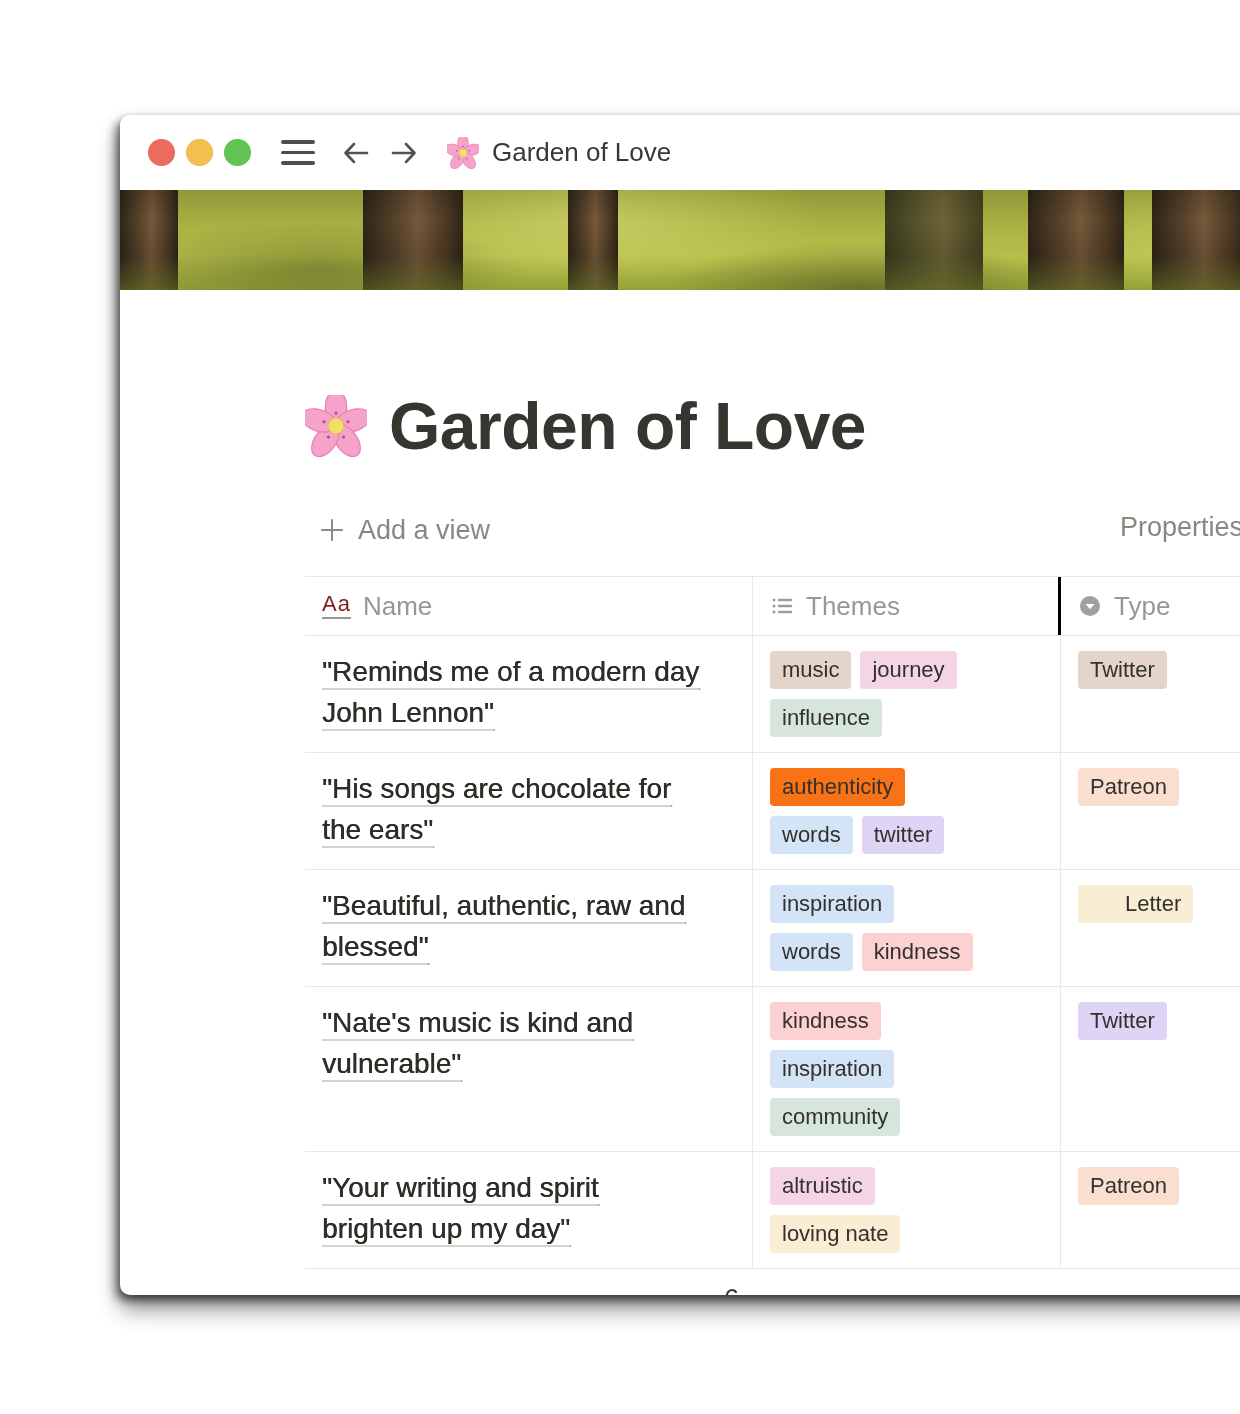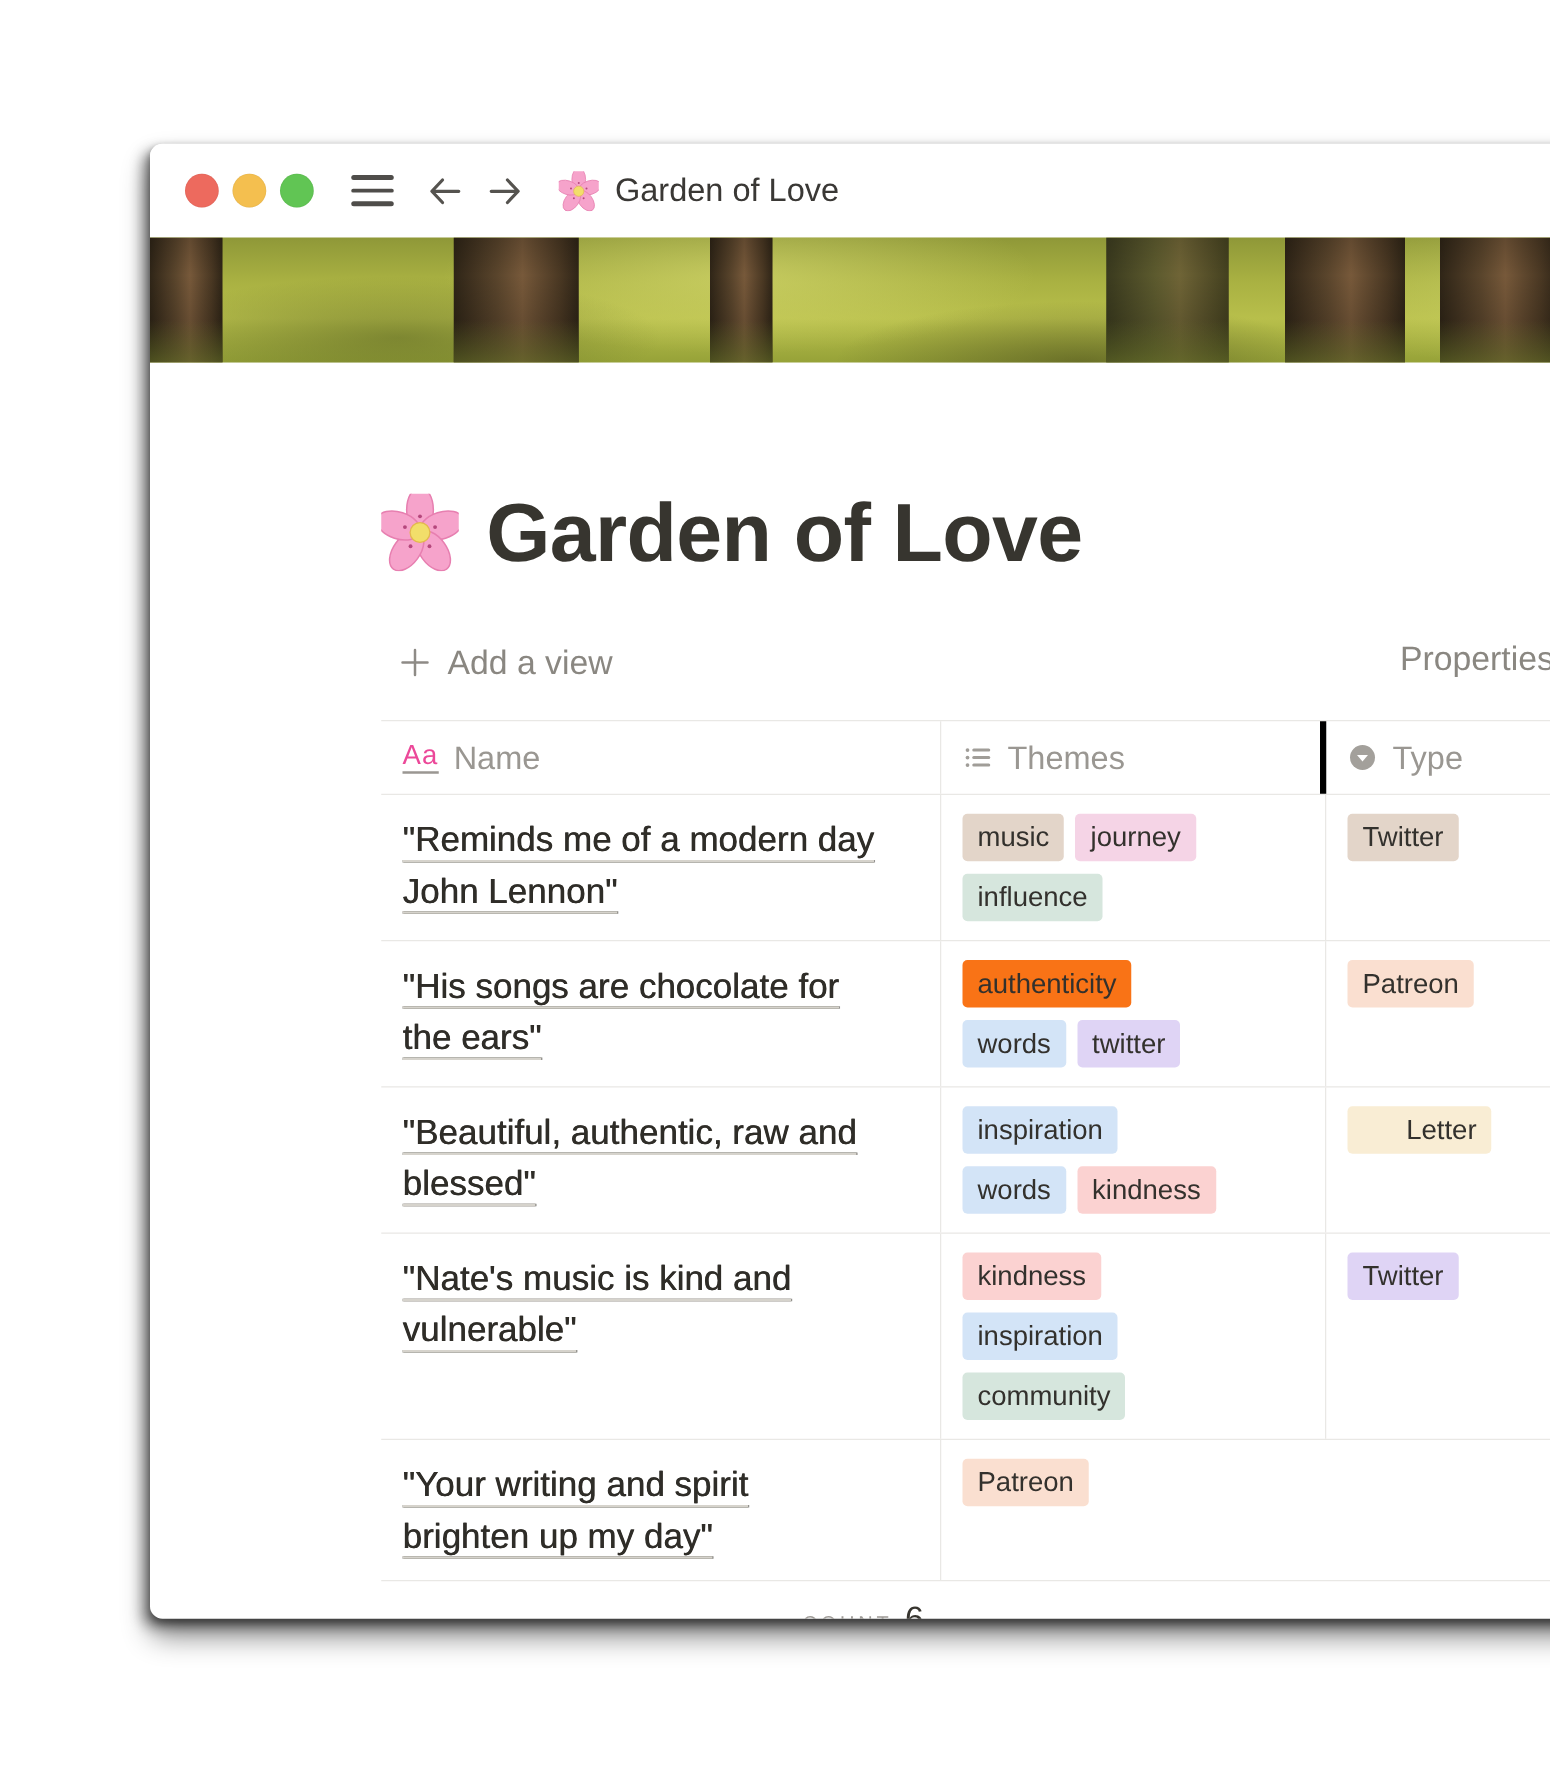--- a/index.html
+++ b/index.html
@@ -39,23 +39,23 @@
   .pg-emoji{width:62px;height:62px;flex:0 0 auto;}
   .pg-title{font-size:66px;font-weight:700;color:#37352F;letter-spacing:-.5px;}
   .toolbar{margin-top:28px;height:56px;position:relative;width:1055px;display:flex;align-items:center;}
   .add-view{display:flex;align-items:center;gap:13px;color:#8A8781;font-size:27px;cursor:pointer;padding-left:14px;}
   .properties-btn{position:absolute;left:815px;top:10px;color:#8A8781;font-size:27px;cursor:pointer;white-space:nowrap;}
   
   .table{margin-top:18px;width:1055px;border-top:1px solid #E9E8E5;}
   .thead{display:flex;height:58px;border-bottom:1px solid #E9E8E5;color:#9A9792;font-size:26px;}
   .th{display:flex;align-items:center;gap:12px;box-sizing:border-box;padding-left:17px;}
   .col-name{width:448px;border-right:1px solid #E9E8E5;}
-  .col-themes{width:308px;border-right:5px solid #000000;}
+  .col-themes{width:308px;border-right:3px solid #000000;}
   .col-type{width:299px;}
-  .aa-icon{font-size:22px;color:#ec4899;border-bottom:2px solid #9A9792;line-height:1;padding-bottom:2px;letter-spacing:1px;text-align:right;}
+  .aa-icon{font-size:22px;color:#7f1d1d;border-bottom:2px solid #9A9792;line-height:1;padding-bottom:2px;letter-spacing:1px;text-align:right;}
   .trow{display:flex;border-bottom:1px solid #E9E8E5;align-items:stretch;}
   .cell{box-sizing:border-box;padding:15px 0 15px 17px;}
   .name-cell{width:448px;border-right:1px solid #E9E8E5;}
   .themes-cell{width:308px;border-right:1px solid #E9E8E5;}
   .type-cell{width:299px;}
   .name-link{display:inline-block;max-width:382px;font-size:28px;line-height:41px;color:#2F2D28;
     text-shadow:.4px 0 0 currentColor;cursor:pointer;
     text-decoration:underline;text-decoration-color:#D6D3CC;text-decoration-thickness:1.5px;text-underline-offset:7px;}
   .tag-line{display:flex;gap:9px;margin-bottom:10px;}
   .tag-line:last-child{margin-bottom:0;}
@@ -247,20 +247,28 @@
         </div>
         <div class="cell type-cell">
           <span class="tag" style="background: rgb(223, 212, 245);">Twitter</span>
         </div>
       </div>
 
       <div class="trow">
         <div class="cell name-cell">
           <span class="name-link">"Your writing and spirit brighten up my day"</span>
         </div>
+        <div class="cell themes-cell">
+          <div class="tag-line">
+            <span class="tag" style="background: rgb(245, 212, 230);">altruistic</span>
+          </div>
+          <div class="tag-line">
+            <span class="tag" style="background: rgb(249, 237, 212);">loving nate</span>
+          </div>
+        </div>
         <div class="cell type-cell">
           <span class="tag" style="background: rgb(250, 223, 208);">Patreon</span>
         </div>
       </div>
 
       <div class="tfoot">
         <div class="count-wrap">
           <span class="count-label">COUNT</span>
           <span class="count-value">6</span>
         </div>

